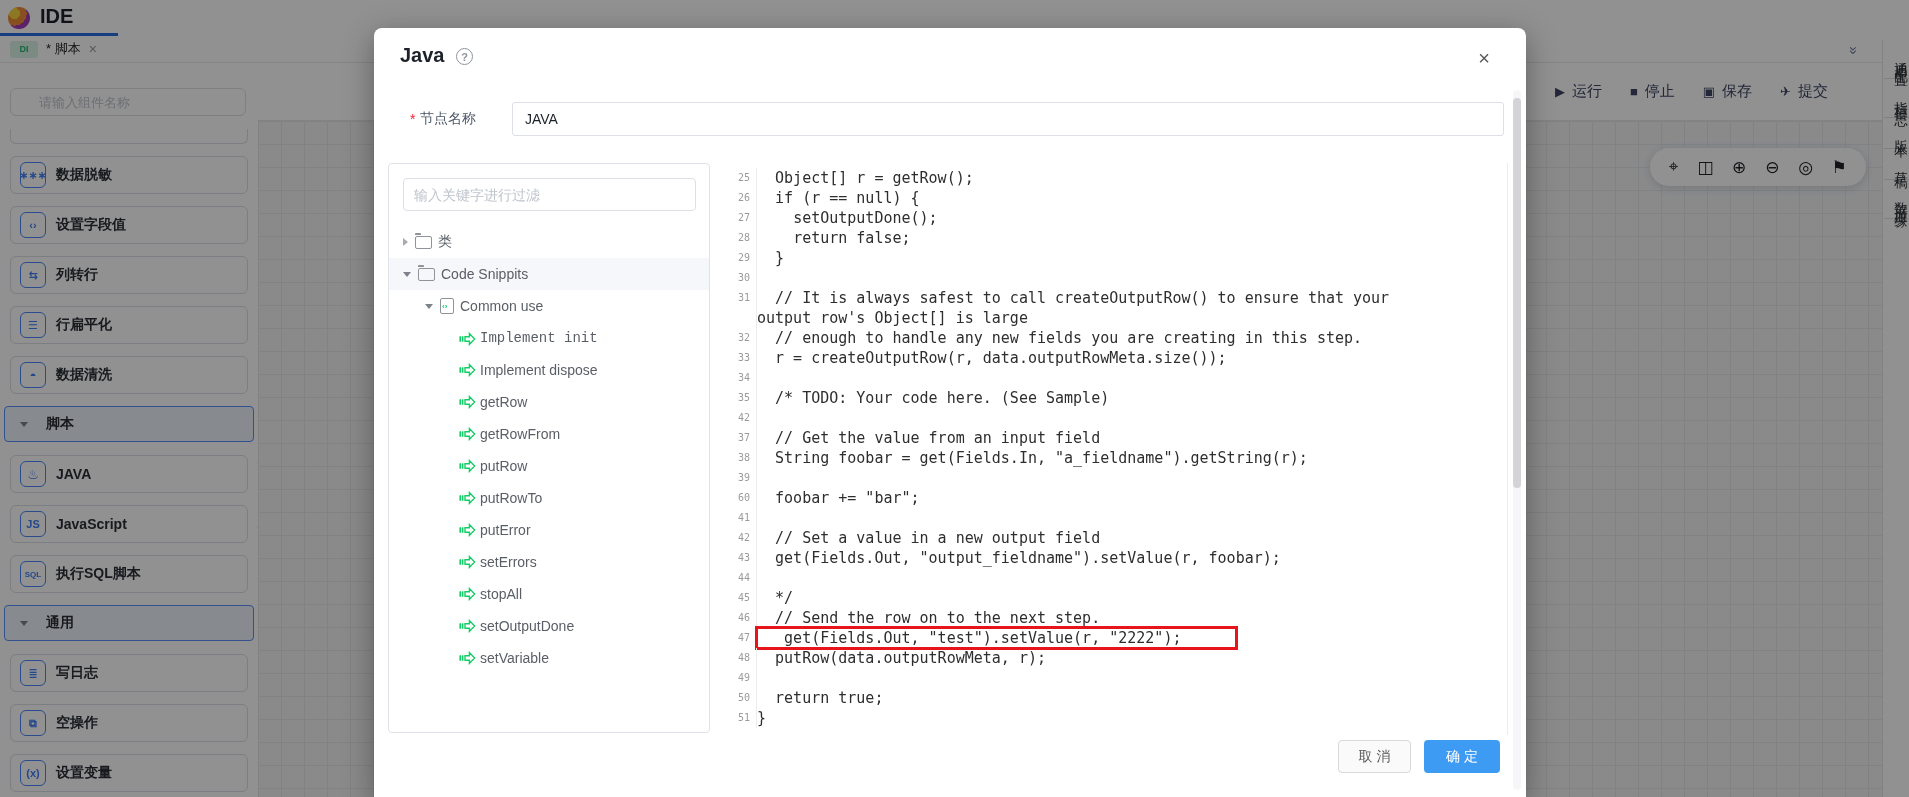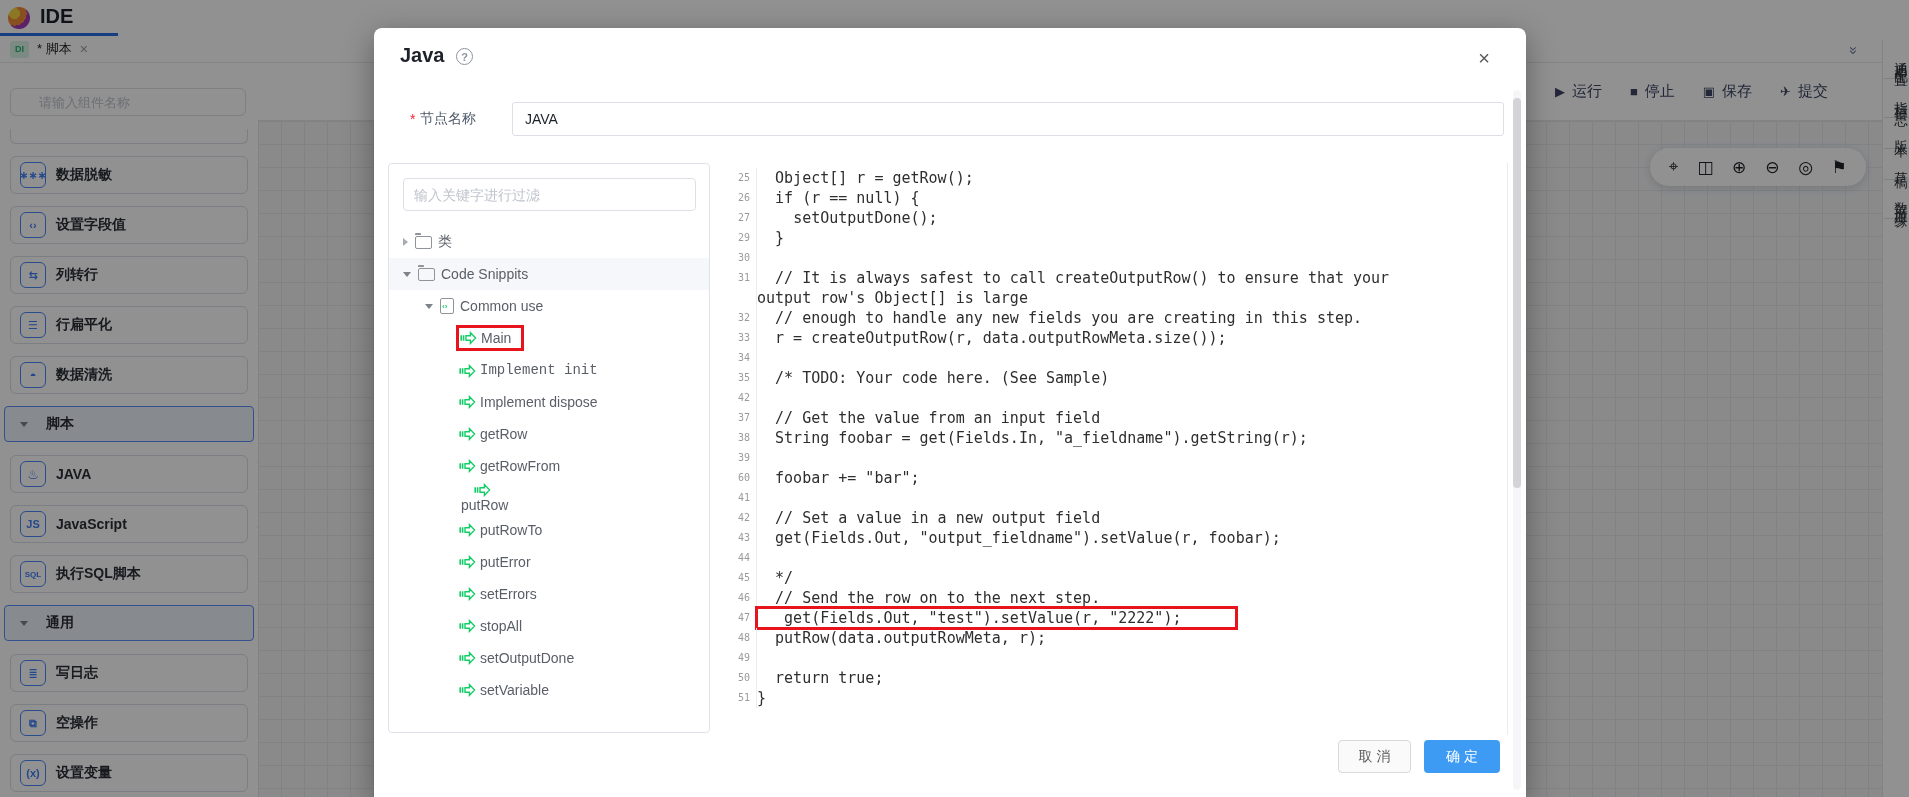--- a/index.html
+++ b/index.html
@@ -8,21 +8,21 @@
   .abs{position:absolute;}
   
   #topbar{left:0;top:0;width:1909px;height:36px;background:#fff;}
   #logo{left:8px;top:7px;width:22px;height:22px;border-radius:50%;
         background:radial-gradient(circle at 30% 30%,#f7d23e 0 25%,#f08c3a 25% 55%,#a43ab5 55% 100%);}
   #app-title{left:40px;top:5px;font-size:20px;font-weight:700;color:#1d2129;}
   #nav-underline{left:0;top:33px;width:118px;height:3px;background:#2b6de5;}
   
   #tabbar{left:0;top:36px;width:1909px;height:26px;background:#fff;border-bottom:1px solid #e8e8e8;}
   #tab{left:10px;top:4px;display:flex;align-items:center;gap:8px;font-size:13px;color:#262626;}
-  .di-badge{width:19px;height:17px;border-radius:3px;background:#d9f3e6;color:#26b573;
+  .di-badge{width:28px;height:17px;border-radius:3px;background:#d9f3e6;color:#26b573;
             font-size:9px;font-weight:700;display:flex;align-items:center;justify-content:center;}
   .tab-close{color:#9b9b9b;font-size:14px;}
   #collapse-chevrons{left:1851px;top:41px;color:#6b7a99;font-size:15px;transform:rotate(90deg);letter-spacing:-2px;}
   
   #sidebar{left:0;top:63px;width:258px;height:734px;background:#fff;border-right:1px solid #ebebeb;overflow:hidden;}
   #side-search{position:absolute;left:10px;top:25px;width:236px;height:28px;border:1px solid #dcdfe6;
      border-radius:6px;box-sizing:border-box;font-size:13px;color:#737373;padding:0 8px 0 28px;outline:none;background:#fff;}
   #side-search-icon{left:18px;top:31px;font-size:13px;color:#b9bdc6;}
   #side-list{position:absolute;left:0;top:66px;width:258px;}
   .side-card{margin:0 10px 12px 10px;height:36px;border:1px solid #d9dde4;border-radius:6px;
@@ -255,32 +255,20 @@
           </div>
           <div class="tnode" style="padding-left: 36px;">
             <span class="tcaret caret-down"></span>
             <span style="display: flex; align-items: center;">
               <span class="docicon"></span>
               <span class="nlabel">Common use</span>
             </span>
           </div>
           <div class="tnode" style="padding-left: 58px;">
             <span style="width: 12px; flex: 0 0 12px;"></span>
-            <span class="boxwrap" style="display: flex; align-items: center;">
-              <span class="snip">
-                <svg width="17" height="14" viewBox="0 0 17 14">
-                  <path d="M1.2 4.2v5.6M3.6 4.2v5.6" stroke="#13ce66" stroke-width="1.6" fill="none"></path>
-                  <path d="M6 4.8h4.4V1.6L15.6 7l-5.2 5.4V9.2H6z" fill="none" stroke="#13ce66" stroke-width="1.4"></path>
-                </svg>
-              </span>
-              <span class="nlabel">Main</span>
-            </span>
-          </div>
-          <div class="tnode" style="padding-left: 58px;">
-            <span style="width: 12px; flex: 0 0 12px;"></span>
             <span style="display: flex; align-items: flex-end; font-family: Liberation Mono, monospace;">
               <span class="snip">
                 <svg width="17" height="14" viewBox="0 0 17 14">
                   <path d="M1.2 4.2v5.6M3.6 4.2v5.6" stroke="#13ce66" stroke-width="1.6" fill="none"></path>
                   <path d="M6 4.8h4.4V1.6L15.6 7l-5.2 5.4V9.2H6z" fill="none" stroke="#13ce66" stroke-width="1.4"></path>
                 </svg>
               </span>
               <span class="nlabel">Implement init</span>
             </span>
           </div>
@@ -315,21 +303,21 @@
                 <svg width="17" height="14" viewBox="0 0 17 14">
                   <path d="M1.2 4.2v5.6M3.6 4.2v5.6" stroke="#13ce66" stroke-width="1.6" fill="none"></path>
                   <path d="M6 4.8h4.4V1.6L15.6 7l-5.2 5.4V9.2H6z" fill="none" stroke="#13ce66" stroke-width="1.4"></path>
                 </svg>
               </span>
               <span class="nlabel">getRowFrom</span>
             </span>
           </div>
           <div class="tnode" style="padding-left: 58px;">
             <span style="width: 12px; flex: 0 0 12px;"></span>
-            <span style="display: flex; align-items: center; flex-direction: column;">
+            <span style="display: flex; align-items: center;">
               <span class="snip">
                 <svg width="17" height="14" viewBox="0 0 17 14">
                   <path d="M1.2 4.2v5.6M3.6 4.2v5.6" stroke="#13ce66" stroke-width="1.6" fill="none"></path>
                   <path d="M6 4.8h4.4V1.6L15.6 7l-5.2 5.4V9.2H6z" fill="none" stroke="#13ce66" stroke-width="1.4"></path>
                 </svg>
               </span>
               <span class="nlabel">putRow</span>
             </span>
           </div>
           <div class="tnode" style="padding-left: 58px;">
@@ -412,20 +400,24 @@
           <span class="ln">25</span>
           <pre class="ct">  Object[] r = getRow();</pre>
         </div>
         <div class="cline">
           <span class="ln">26</span>
           <pre class="ct">  if (r == null) {</pre>
         </div>
         <div class="cline">
           <span class="ln">27</span>
           <pre class="ct">    setOutputDone();</pre>
+        </div>
+        <div class="cline">
+          <span class="ln">28</span>
+          <pre class="ct">    return false;</pre>
         </div>
         <div class="cline">
           <span class="ln">29</span>
           <pre class="ct">  }</pre>
         </div>
         <div class="cline">
           <span class="ln">30</span>
           <pre class="ct"></pre>
         </div>
         <div class="cline">

